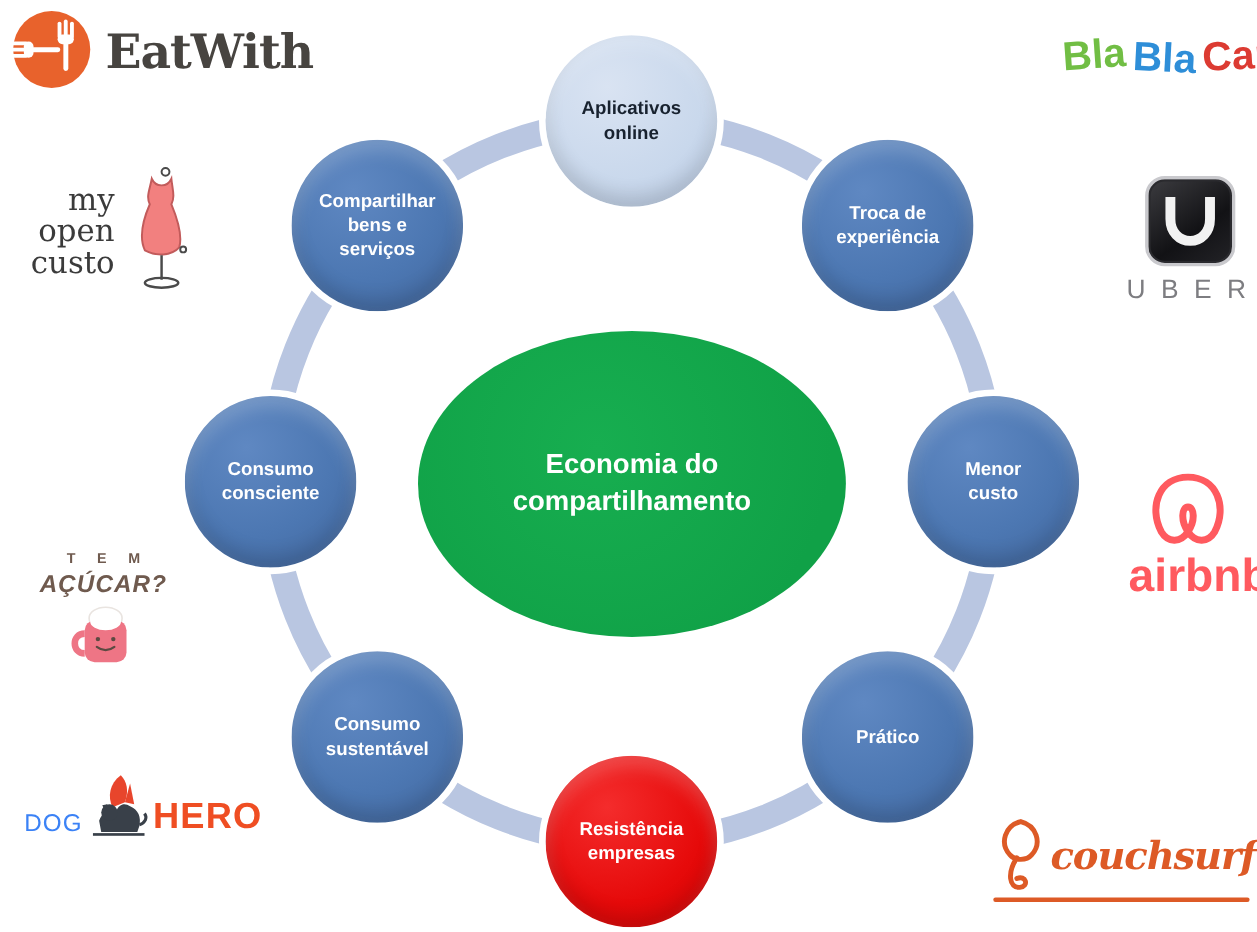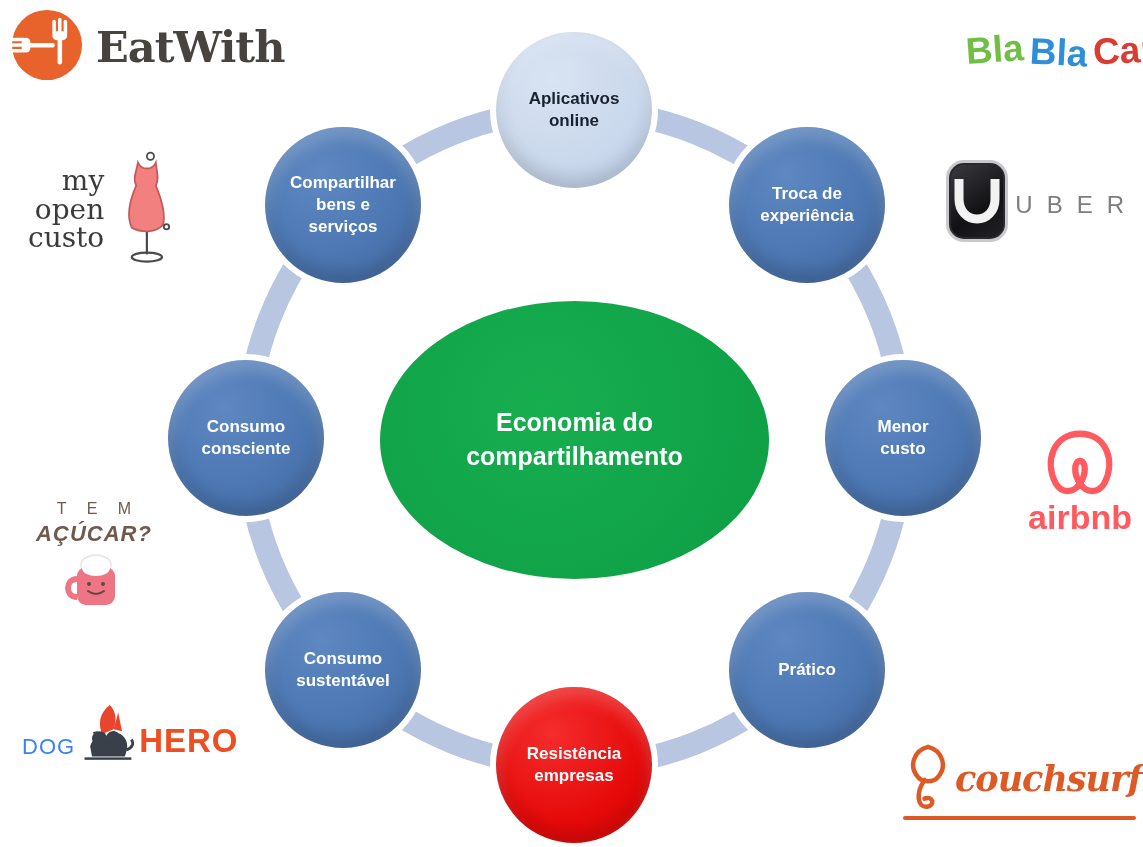--- a/index.html
+++ b/index.html
@@ -52,38 +52,38 @@
   .bbc-2{color:#2E8ED8;display:inline-block;transform:rotate(3deg) translateY(2px);}
   .bbc-3{color:#DC3B32;display:inline-block;transform:rotate(-3deg);}
 
   
   .myopencloset{left:28px;top:150px;display:flex;align-items:center;}
   .moc-text{text-align:right;font-family:"DejaVu Serif", serif;font-size:28px;
     color:#3b3b3b;line-height:1.02;}
   .moc-dress{margin-left:4px;}
 
   
-  .uber{left:1026px;top:160px;width:112px;display:flex;flex-direction:row;align-items:center;}
+  .uber{left:1026px;top:160px;width:112px;display:flex;flex-direction:column;align-items:center;}
   .uber-badge{width:82px;height:82px;border-radius:18px;
     background:linear-gradient(145deg,#3c3c40 0%,#121215 60%,#232327 100%);
     border:3px solid #C9C9CD;box-sizing:border-box;
     display:flex;align-items:center;justify-content:center;
     box-shadow:inset 0 0 0 2px #2a2a2e;}
   .uber-letters{margin-top:8px;font-size:24px;font-weight:400;color:#7D7D81;
     letter-spacing:14px;text-indent:7px;}
 
   
   .temacucar{left:18px;top:500px;width:152px;text-align:center;}
-  .ta-line1{font-size:16px;font-weight:400;letter-spacing:8px;text-indent:8px;color:#6F5A4E;}
+  .ta-line1{font-size:13px;font-weight:700;letter-spacing:8px;text-indent:8px;color:#6F5A4E;}
   .ta-line2{font-size:22px;font-weight:800;letter-spacing:1px;color:#6F5A4E;margin-top:3px;font-style:italic;}
   .ta-mug{margin-top:2px;}
 
   
   .airbnb{left:1026px;top:424px;width:108px;text-align:center;}
-  .ab-text{font-size:34px;font-weight:700;color:#FF5A5F;margin-top:-4px;}
+  .ab-text{font-size:42px;font-weight:700;color:#FF5A5F;margin-top:-4px;}
 
   
   .doghero{left:22px;top:700px;display:flex;align-items:flex-end;}
   .dh-dog{font-size:22px;font-weight:400;letter-spacing:1px;color:#3b82f6;margin-bottom:8px;}
   .dh-hero{font-size:33px;font-weight:800;letter-spacing:1px;color:#EF4E23;margin-bottom:8px;}
   .dh-icon{margin:0 2px -2px 2px;}
 
   
   .couchsurfing{left:903px;top:742px;width:236px;height:92px;}
   .cs-row{display:flex;align-items:center;height:78px;}

